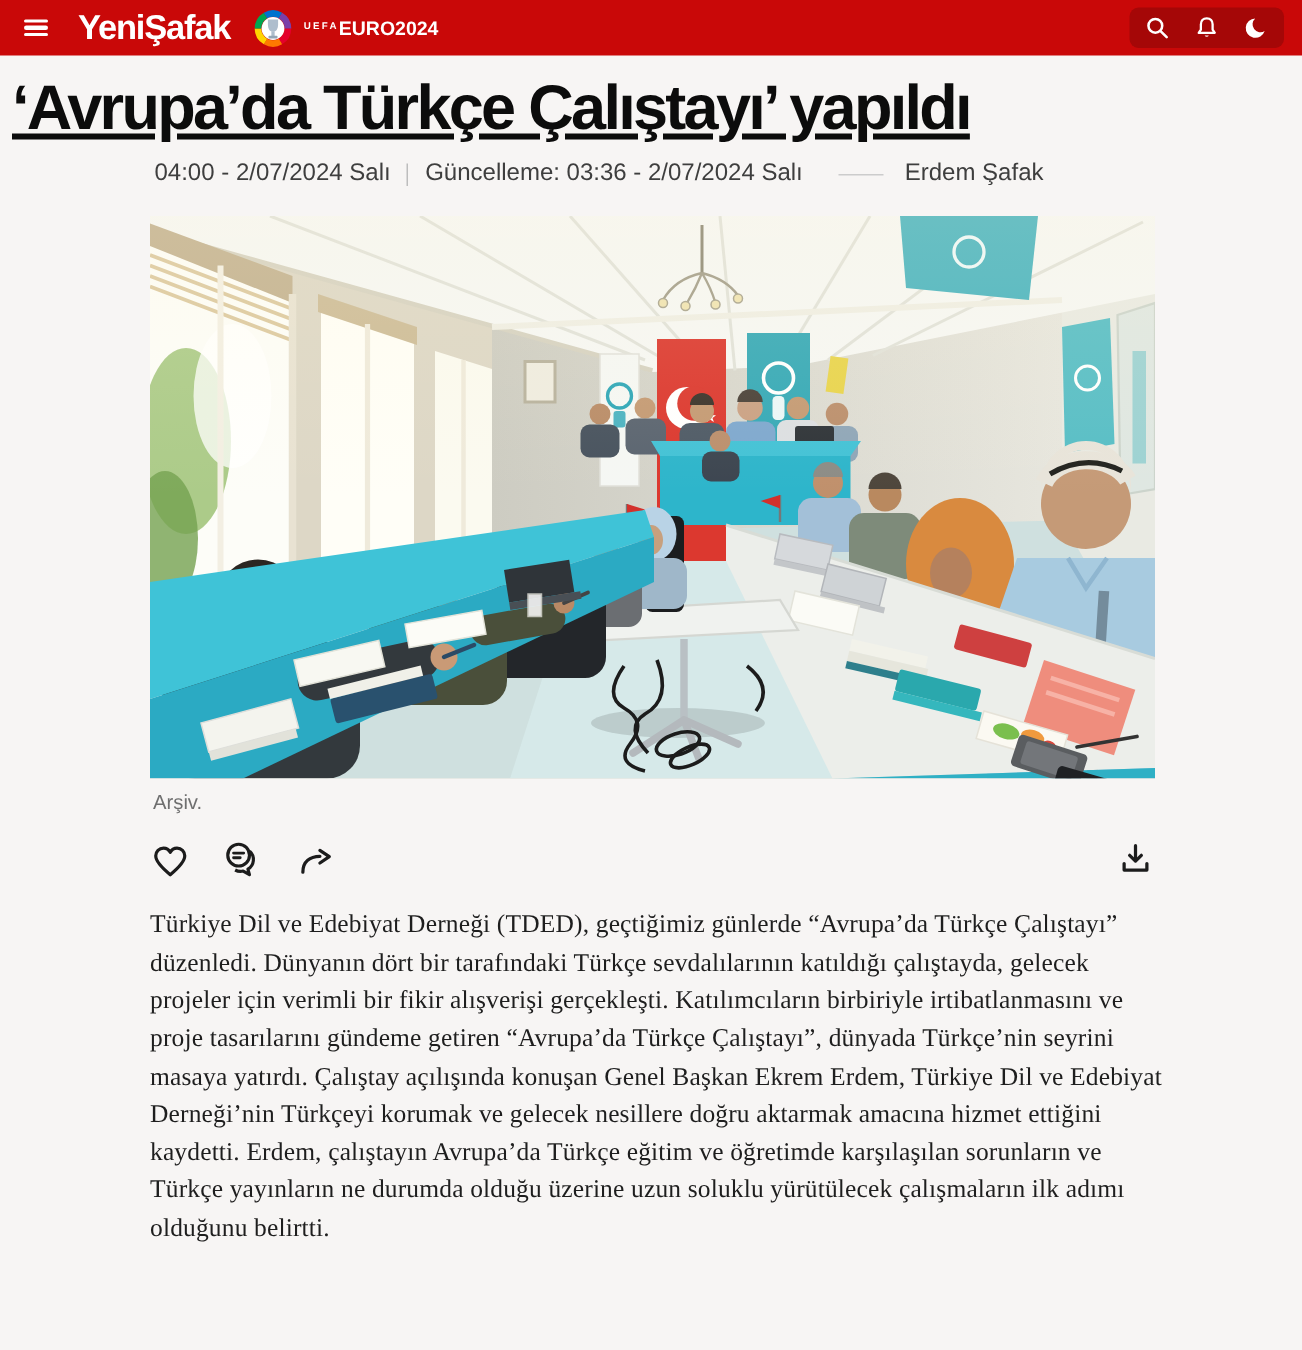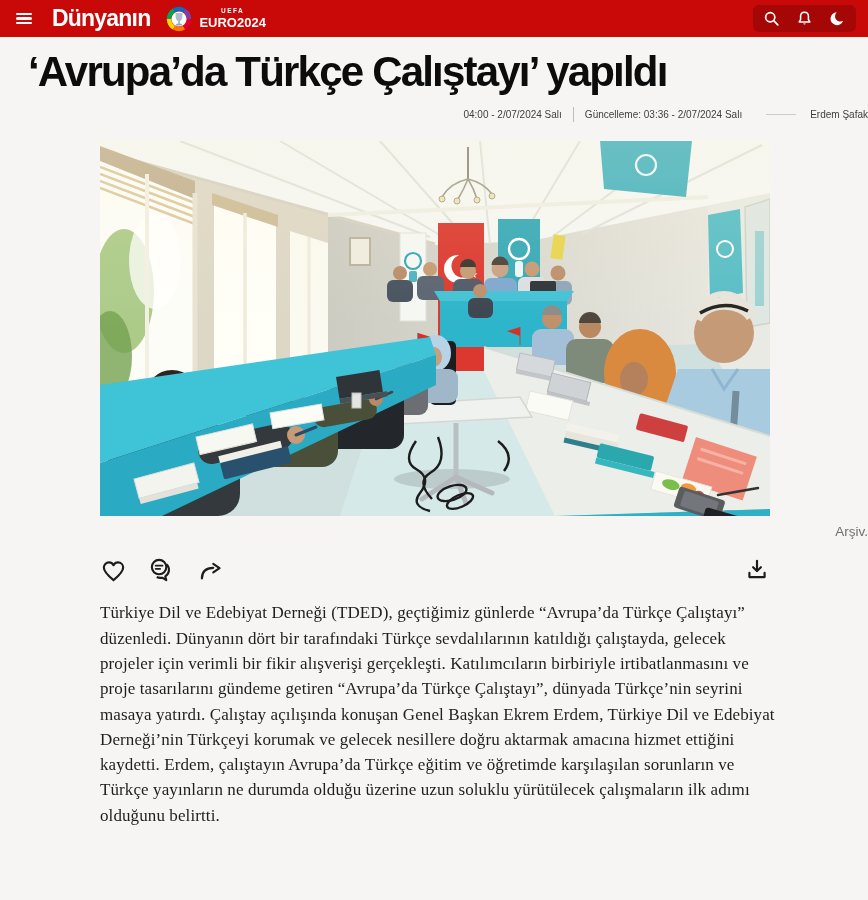--- a/index.html
+++ b/index.html
@@ -13,46 +13,46 @@
   
   .topbar {
     height:37px; background:#c90808;
     display:flex; align-items:center; padding:0 12px 0 16px;
   }
   .hamburger { width:16px; height:12px; display:flex; flex-direction:column; justify-content:space-between; cursor:pointer; margin-right:20px; }
   .hamburger span { display:block; height:2.4px; background:#fff; border-radius:2px; }
   .brand { color:#fff; font-size:23px; font-weight:bold; letter-spacing:-0.8px; line-height:1; cursor:pointer; }
   .euro-wrap { display:flex; align-items:center; margin-left:14px; cursor:pointer; }
   .euro-ring { width:30px; height:30px; }
-  .euro-text { margin-left:5px; color:#fff; display:flex; flex-direction:column; align-items:center; line-height:1; }
+  .euro-text { margin-left:5px; color:#fff; display:flex; align-items:center; line-height:1; }
   .euro-uefa { font-size:6.5px; letter-spacing:1.5px; font-weight:bold; margin-bottom:1px; }
   .euro-main { font-size:13px; font-weight:bold; letter-spacing:0; }
   .topbar-spacer { flex:1; }
   .icon-pill {
     background:#a50707; border-radius:6px; height:27px;
     display:flex; align-items:center; padding:0 10px; gap:16px;
   }
   .icon-pill svg { display:block; cursor:pointer; }
   
   .headline {
-    padding:12px 16px 0 28px;
+    padding:12px 16px 0 8px;
     font-size:42px; font-weight:bold; letter-spacing:-1.8px;
-    color:#0c0c0c; line-height:1.08; white-space:nowrap;
+    color:#0c0c0c; line-height:1.08; white-space:nowrap;text-decoration:underline;
   }
   .meta-row {
     margin:13px 0 0 103px;
     display:flex; align-items:center;
-    font-size:10px; color:#3e3e3e;justify-content:flex-end;
+    font-size:16px; color:#3e3e3e;
   }
   .meta-sep { width:1px; height:15px; background:#bdbdbd; margin:0 11px; }
   .meta-dash { width:30px; height:1px; background:#cccccc; margin:0 14px 0 24px; }
   
   .photo-frame { width:670px; height:375px; margin:19px 0 0 100px; overflow:hidden; background:#dfe3de; }
   .photo-frame svg { display:block; }
-  .caption { margin:8px 0 0 102px; font-size:13.5px; color:#6f6f6f;text-align:right; }
+  .caption { margin:8px 12px 0 102px; font-size:13.5px; color:#6f6f6f; }
   
   .actions {
     margin:18px 100px 0 100px; width:670px;
     display:flex; align-items:center;
   }
   .actions .left-group { display:flex; align-items:center; gap:21px; }
   .actions svg { display:block; cursor:pointer; }
   .actions .spacer { flex:1; }
   
   .article-body {
@@ -64,21 +64,21 @@
 </style>
 </head>
 <body>
 
 <header class="topbar">
   <div class="hamburger">
     <span></span>
       <span></span>
       <span></span>
   </div>
-  <div class="brand">Dünyanın</div>
+  <div class="brand">YeniŞafak</div>
   <div class="euro-wrap">
     <svg class="euro-ring" viewBox="-15 -15 30 30">
       <g fill="none" stroke-width="4.4">
         <path d="M10,0 A10,10 0 0 1 5,8.66" stroke="#e4002b"></path>
         <path d="M5,8.66 A10,10 0 0 1 -5,8.66" stroke="#ff7900"></path>
         <path d="M-5,8.66 A10,10 0 0 1 -10,0" stroke="#ffd400"></path>
         <path d="M-10,0 A10,10 0 0 1 -5,-8.66" stroke="#00a651"></path>
         <path d="M-5,-8.66 A10,10 0 0 1 5,-8.66" stroke="#0072ce"></path>
         <path d="M5,-8.66 A10,10 0 0 1 10,0" stroke="#7a3fa8"></path>
       </g>

